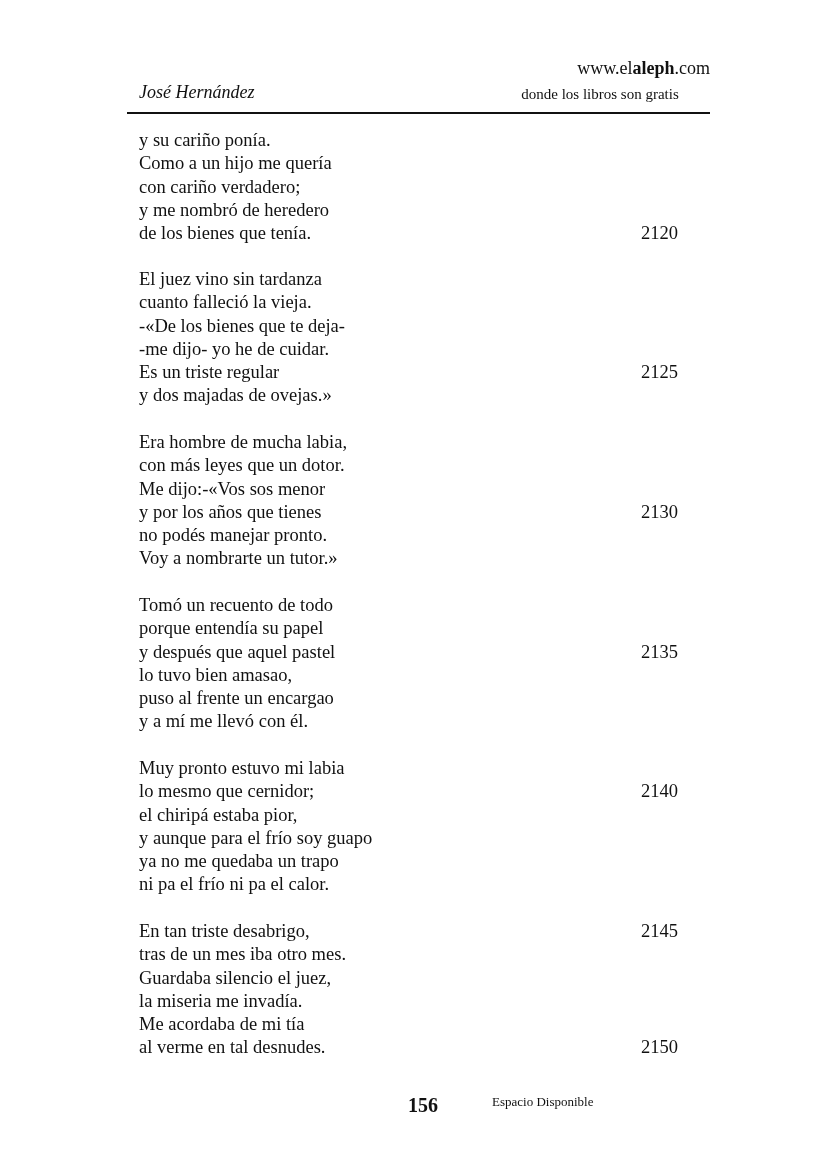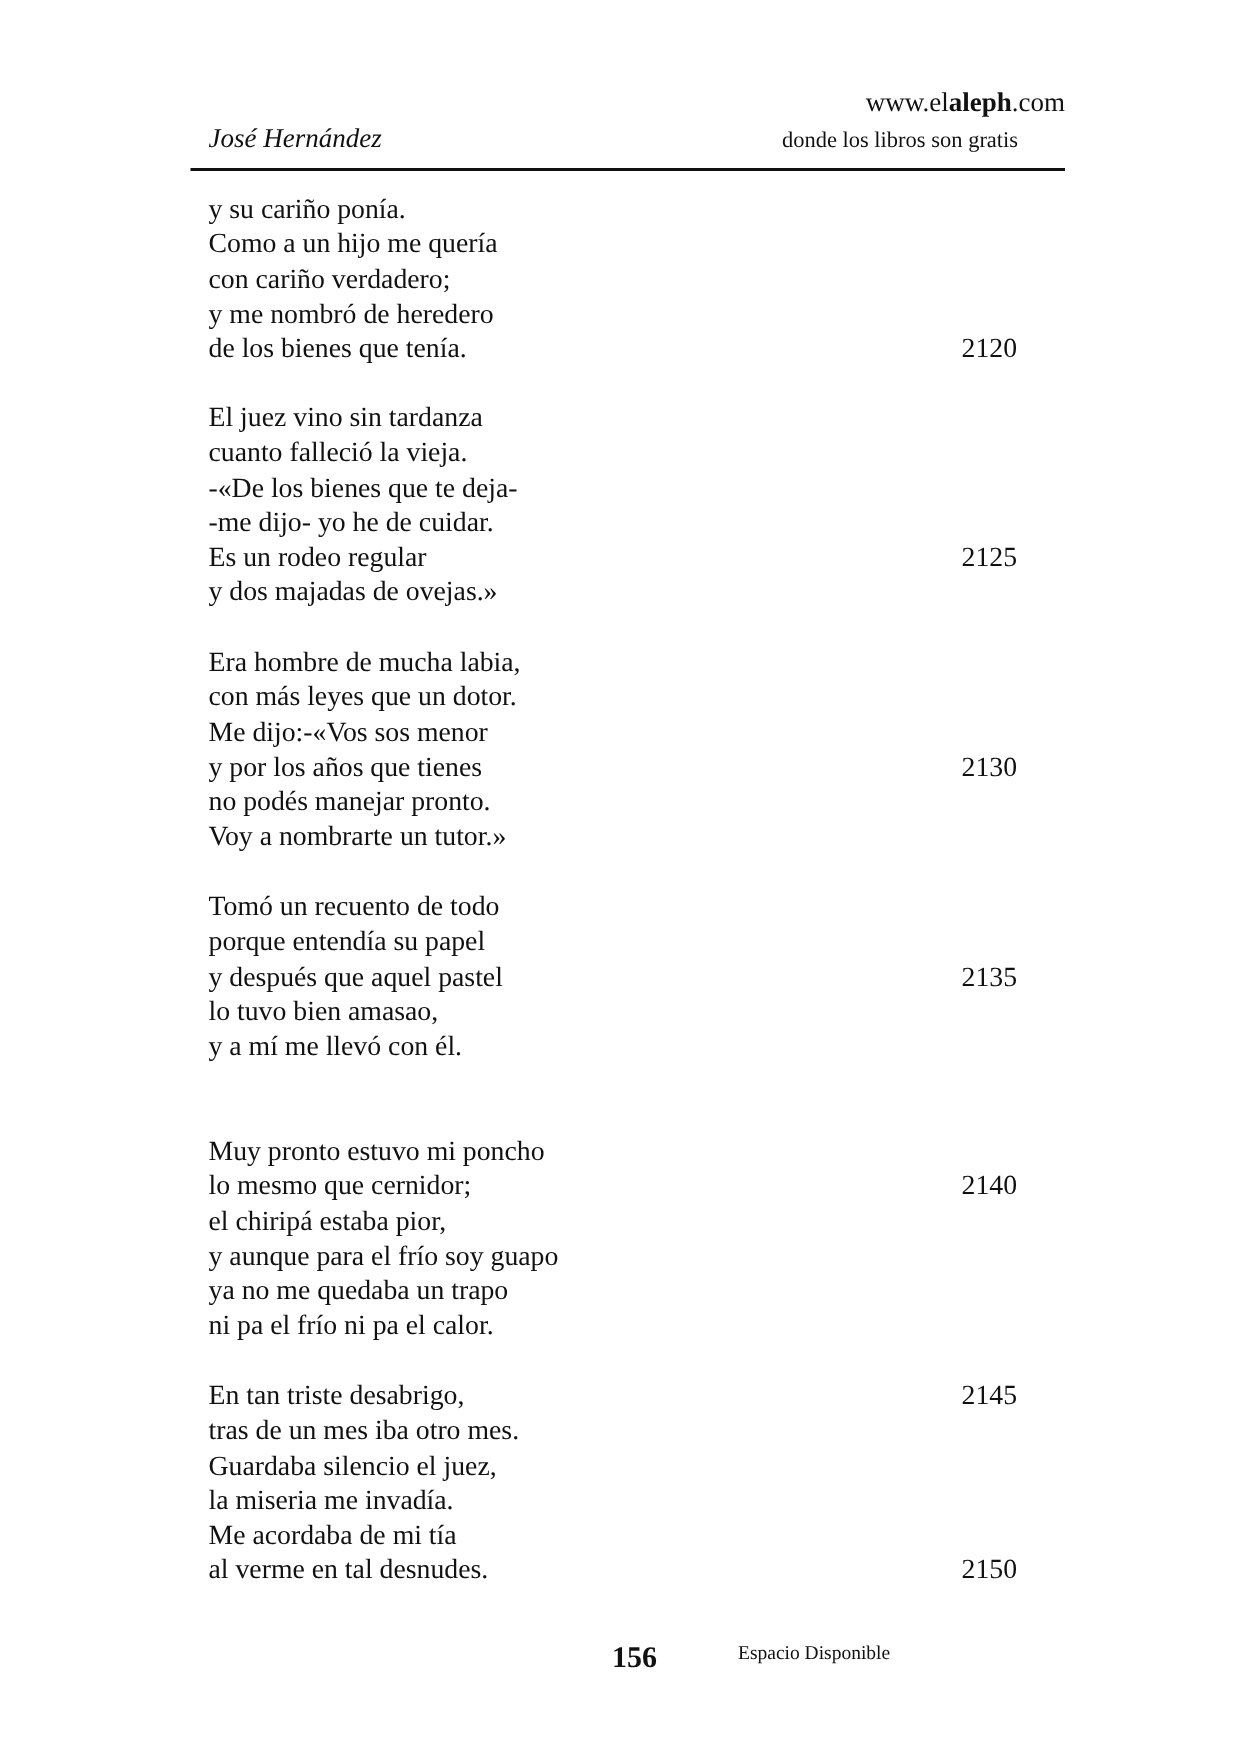--- a/index.html
+++ b/index.html
@@ -55,40 +55,41 @@
       <div class="line"><span>Como a un hijo me quería</span></div>
       <div class="line"><span>con cariño verdadero;</span></div>
       <div class="line"><span>y me nombró de heredero</span></div>
       <div class="line"><span>de los bienes que tenía.</span><span class="line-num">2120</span></div>
     </div>
     <div class="stanza" style="position: absolute; left: 0px; top: 139px; width: 560px;">
       <div class="line"><span>El juez vino sin tardanza</span></div>
       <div class="line"><span>cuanto falleció la vieja.</span></div>
       <div class="line"><span>-«De los bienes que te deja-</span></div>
       <div class="line"><span>-me dijo- yo he de cuidar.</span></div>
-      <div class="line"><span>Es un rodeo regular</span><span class="line-num">2125</span></div>
+      <div class="line"><span>Es un triste regular</span><span class="line-num">2125</span></div>
       <div class="line"><span>y dos majadas de ovejas.»</span></div>
     </div>
     <div class="stanza" style="position: absolute; left: 0px; top: 302px; width: 560px;">
       <div class="line"><span>Era hombre de mucha labia,</span></div>
       <div class="line"><span>con más leyes que un dotor.</span></div>
       <div class="line"><span>Me dijo:-«Vos sos menor</span></div>
       <div class="line"><span>y por los años que tienes</span><span class="line-num">2130</span></div>
       <div class="line"><span>no podés manejar pronto.</span></div>
       <div class="line"><span>Voy a nombrarte un tutor.»</span></div>
     </div>
     <div class="stanza" style="position: absolute; left: 0px; top: 465px; width: 560px;">
       <div class="line"><span>Tomó un recuento de todo</span></div>
       <div class="line"><span>porque entendía su papel</span></div>
       <div class="line"><span>y después que aquel pastel</span><span class="line-num">2135</span></div>
       <div class="line"><span>lo tuvo bien amasao,</span></div>
+      <div class="line"><span>puso al frente un encargao</span></div>
       <div class="line"><span>y a mí me llevó con él.</span></div>
     </div>
     <div class="stanza" style="position: absolute; left: 0px; top: 628px; width: 560px;">
-      <div class="line"><span>Muy pronto estuvo mi poncho</span></div>
+      <div class="line"><span>Muy pronto estuvo mi labia</span></div>
       <div class="line"><span>lo mesmo que cernidor;</span><span class="line-num">2140</span></div>
       <div class="line"><span>el chiripá estaba pior,</span></div>
       <div class="line"><span>y aunque para el frío soy guapo</span></div>
       <div class="line"><span>ya no me quedaba un trapo</span></div>
       <div class="line"><span>ni pa el frío ni pa el calor.</span></div>
     </div>
     <div class="stanza" style="position: absolute; left: 0px; top: 791px; width: 560px;">
       <div class="line"><span>En tan triste desabrigo,</span><span class="line-num">2145</span></div>
       <div class="line"><span>tras de un mes iba otro mes.</span></div>
       <div class="line"><span>Guardaba silencio el juez,</span></div>

